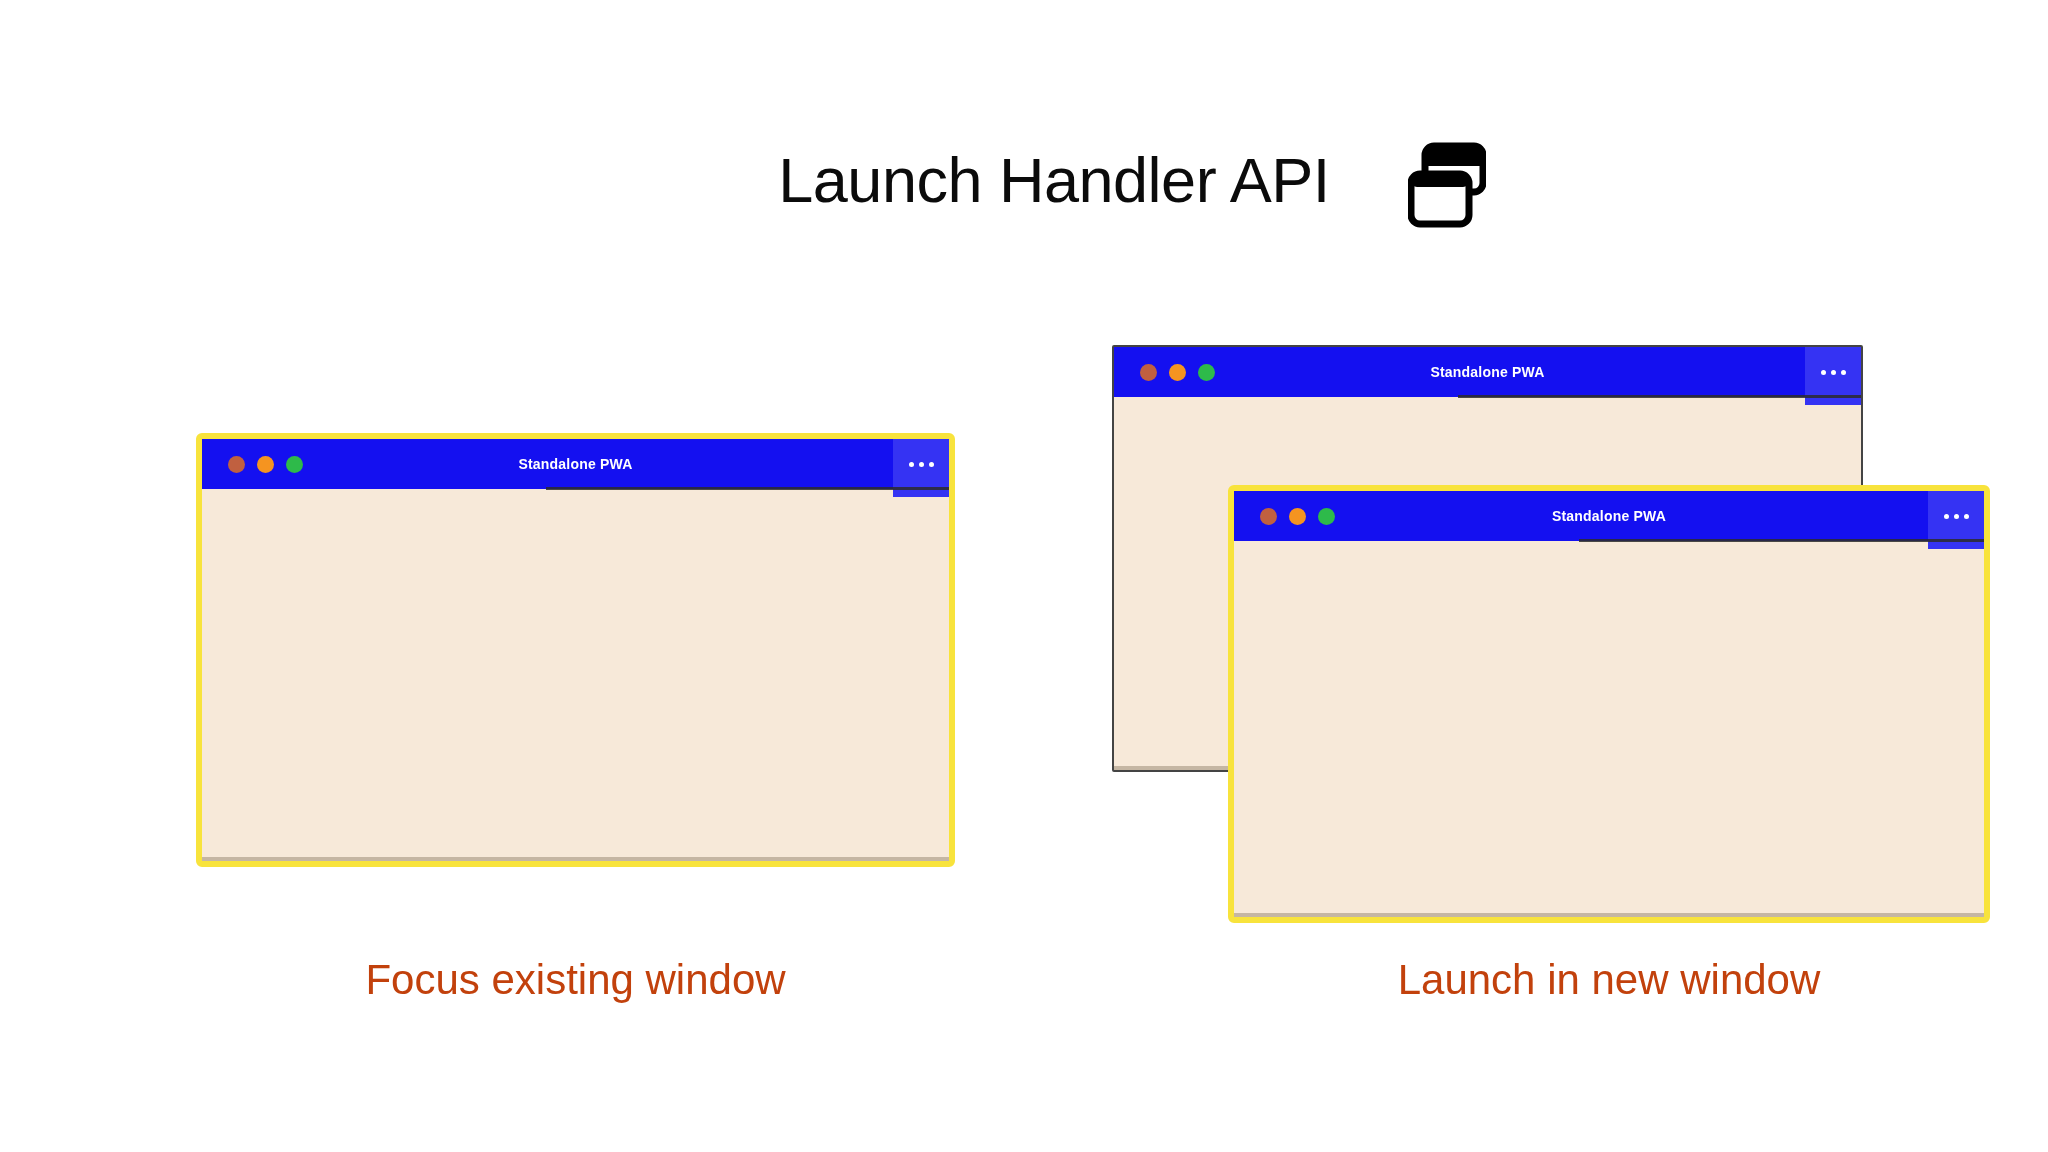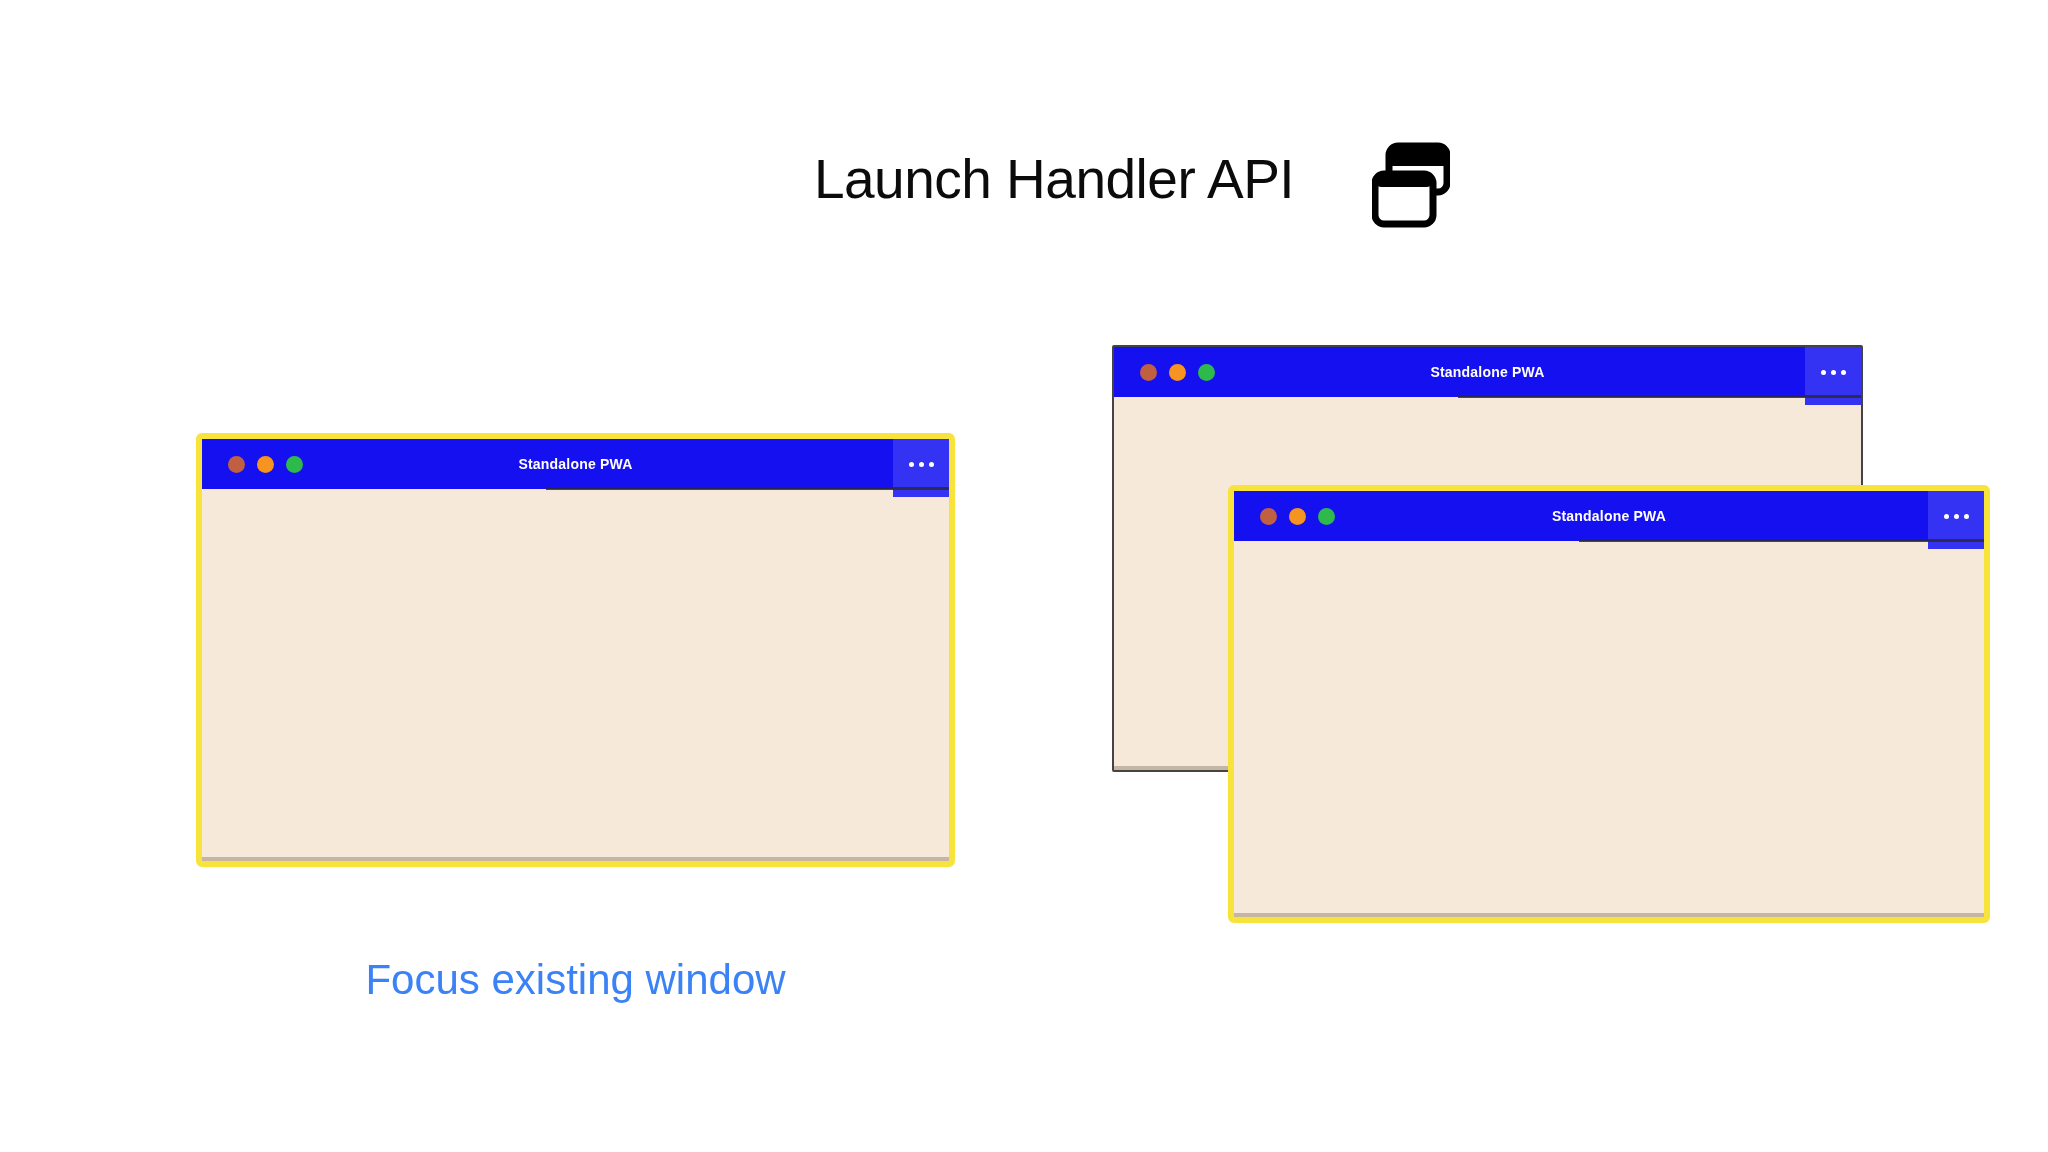--- a/index.html
+++ b/index.html
@@ -20,21 +20,21 @@
     position:relative;width:2048px;height:1152px;background:#ffffff;overflow:hidden;
   }
 
   
   .header{
     position:absolute;top:132px;left:0;width:100%;
     display:flex;justify-content:center;align-items:center;gap:78px;
     transform:translateX(96px);
   }
   .page-title{
-    font-size:55px;font-weight:400;color:var(--text-dark);
+    font-size:63px;font-weight:400;color:var(--text-dark);
     letter-spacing:-0.5px;line-height:1.15;white-space:nowrap;margin-left:24px;
   }
   .hdr-icon{display:inline-flex;margin-top:10px;}
 
   
   .mock-window{position:absolute;background:var(--content-cream);}
   .mock-window.yellow{
     border:6px solid var(--highlight-yellow);
     border-radius:6px;
   }
@@ -78,21 +78,21 @@
   .content{
     position:absolute;top:50px;left:0;right:0;bottom:0;
     background:var(--content-cream);
     box-shadow:inset 0 -4px 0 rgba(135,120,98,0.45);
     z-index:1;
   }
 
   
   .caption{
     position:absolute;top:956px;text-align:center;
-    font-size:42px;font-weight:400;color:#3b82f6;white-space:nowrap;
+    font-size:42px;font-weight:400;color:#c2410c;white-space:nowrap;
   }
   .caption-left {left:196px; width:759px;}
   .caption-right{left:1228px;width:762px;}
 </style>
 </head>
 <body>
 
 <div class="canvas">
 
   <div class="header">
@@ -165,14 +165,15 @@
             <i class="dot"></i>
             <i class="dot"></i>
           </span>
       </span>
       <span class="bar-shadow"></span>
     </div>
     <div class="content"></div>
   </section>
 
   <div class="caption caption-left">Focus existing window</div>
+  <div class="caption caption-right">Launch in new window</div>
 
 </div>
 
 </body></html>

